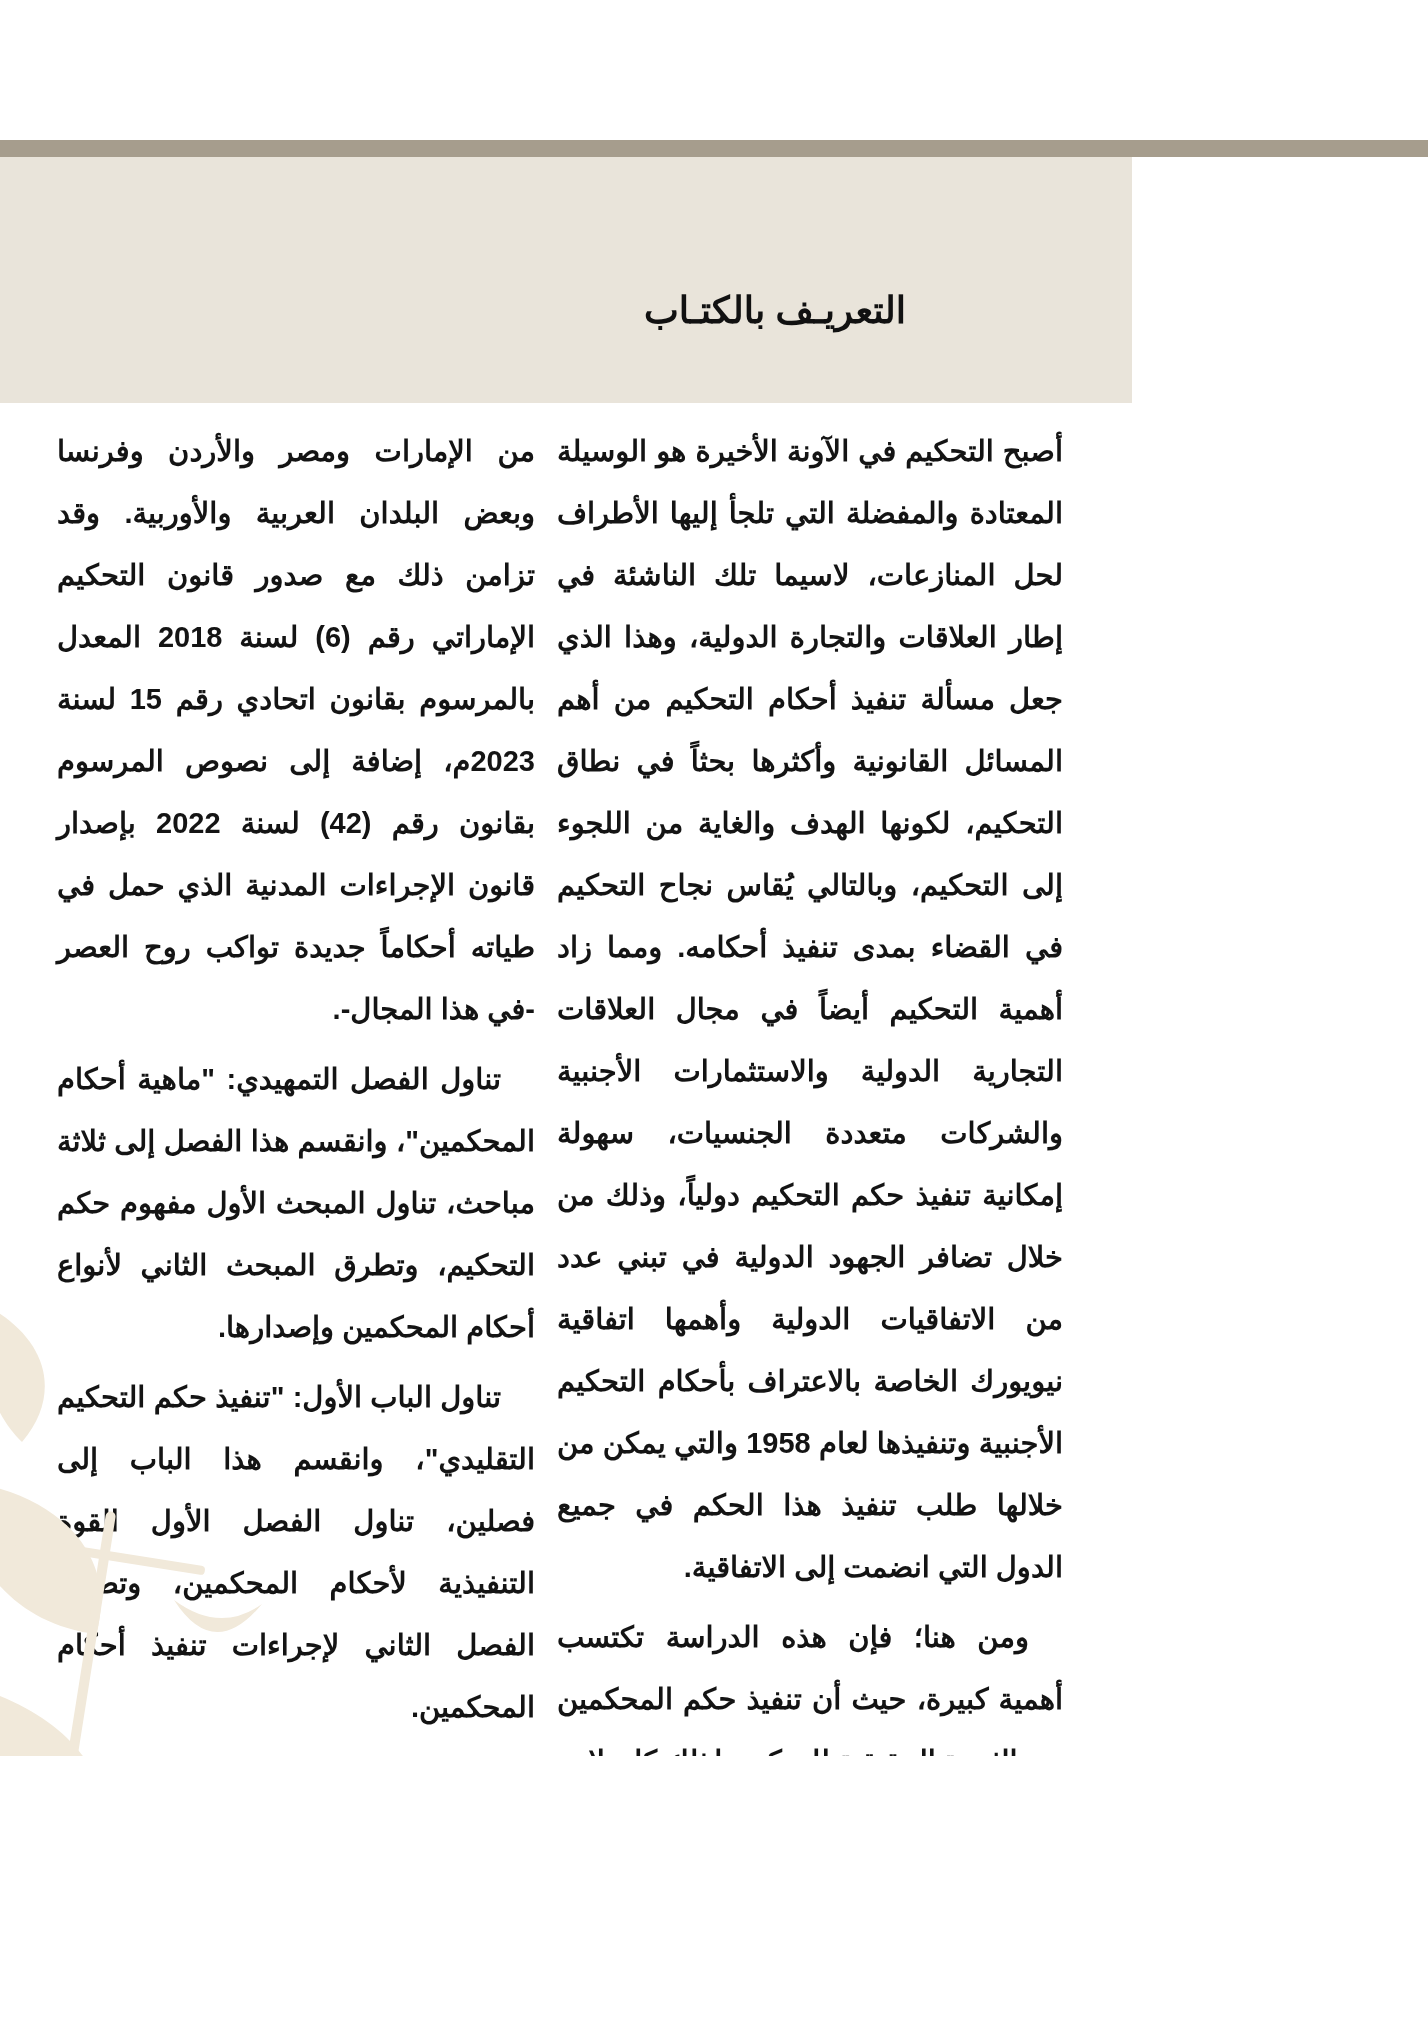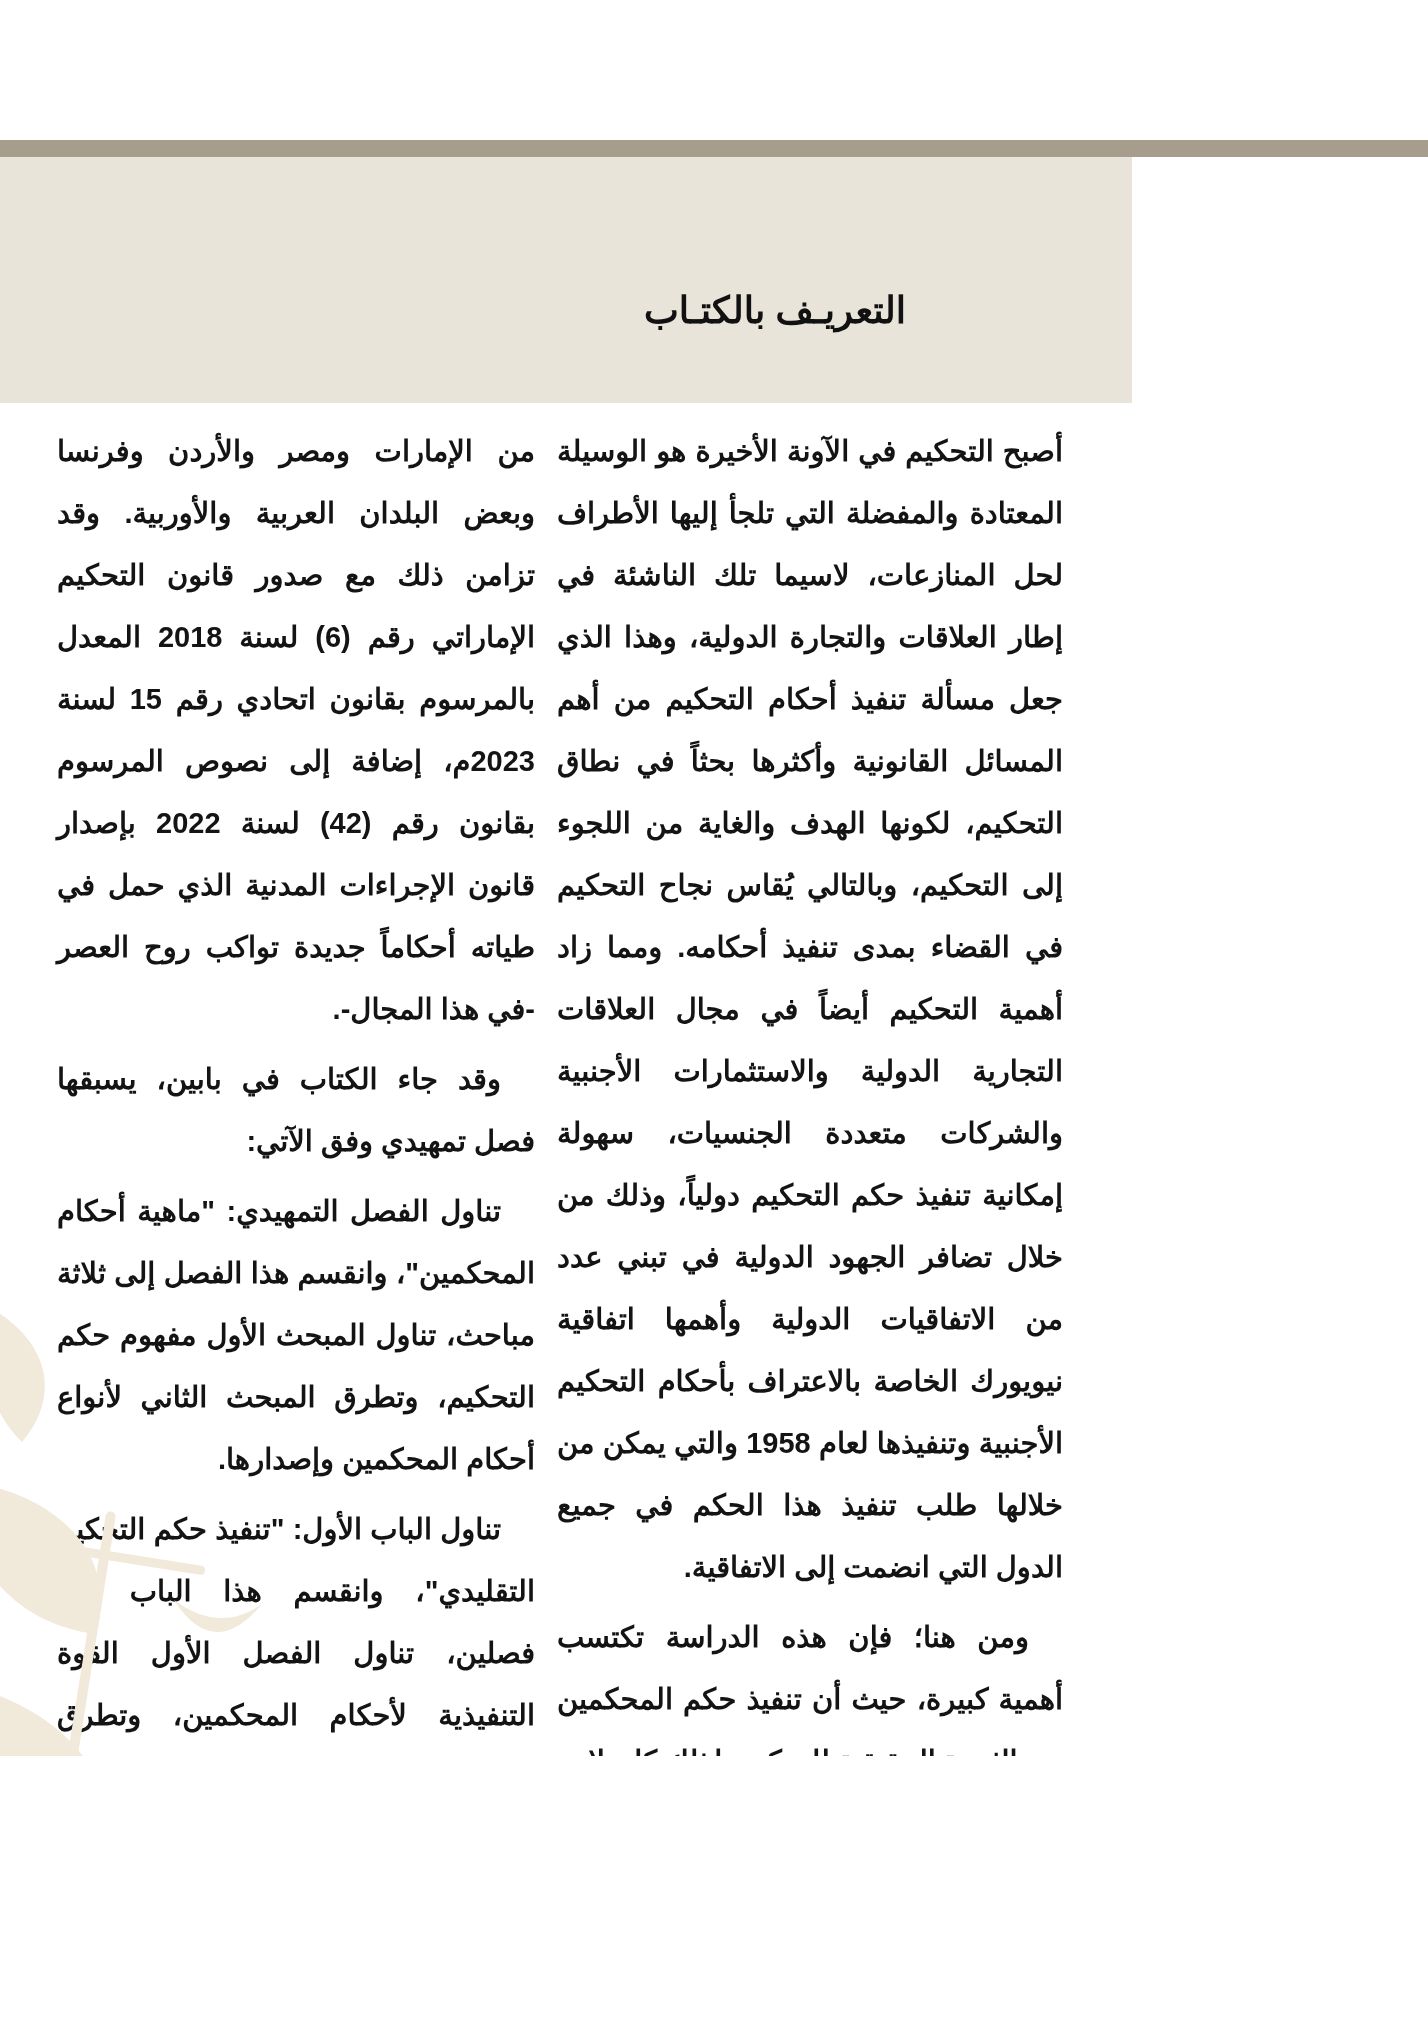--- a/index.html
+++ b/index.html
@@ -84,21 +84,20 @@
     <h1 class="page-title">التعريـف بالكتـاب</h1>
   </div>
 
   <div class="content">
     <div class="col col-right">
       <p>أصبح التحكيم في الآونة الأخيرة هو الوسيلة المعتادة والمفضلة التي تلجأ إليها الأطراف لحل المنازعات، لاسيما تلك الناشئة في إطار العلاقات والتجارة الدولية، وهذا الذي جعل مسألة تنفيذ أحكام التحكيم من أهم المسائل القانونية وأكثرها بحثاً في نطاق التحكيم، لكونها الهدف والغاية من اللجوء إلى التحكيم، وبالتالي يُقاس نجاح التحكيم في القضاء بمدى تنفيذ أحكامه. ومما زاد أهمية التحكيم أيضاً في مجال العلاقات التجارية الدولية والاستثمارات الأجنبية والشركات متعددة الجنسيات، سهولة إمكانية تنفيذ حكم التحكيم دولياً، وذلك من خلال تضافر الجهود الدولية في تبني عدد من الاتفاقيات الدولية وأهمها اتفاقية نيويورك الخاصة بالاعتراف بأحكام التحكيم الأجنبية وتنفيذها لعام 1958 والتي يمكن من خلالها طلب تنفيذ هذا الحكم في جميع الدول التي انضمت إلى الاتفاقية.</p>
       <p class="indent">ومن هنا؛ فإن هذه الدراسة تكتسب أهمية كبيرة، حيث أن تنفيذ حكم المحكمين يعد الثمرة الحقيقية للتحكيم، لذلك كان لا بد من إجراء دراسة تحليلية للتطورات الفقهية، وما تبعها من تعديلات تشريعية، وأحكام قضائية جديدة في مجال تنفيذ أحكام المحكمين، في كل</p>
     </div>
     <div class="col col-left">
       <p>من الإمارات ومصر والأردن وفرنسا وبعض البلدان العربية والأوربية. وقد تزامن ذلك مع صدور قانون التحكيم الإماراتي رقم (6) لسنة 2018 المعدل بالمرسوم بقانون اتحادي رقم 15 لسنة 2023م، إضافة إلى نصوص المرسوم بقانون رقم (42) لسنة 2022 بإصدار قانون الإجراءات المدنية الذي حمل في طياته أحكاماً جديدة تواكب روح العصر -في هذا المجال-.</p>
-      <p class="indent">وقد جاء الكتاب في بابين، يسبقها فصل تمهيدي وفق الآتي:</p>
       <p class="indent">تناول الفصل التمهيدي: "ماهية أحكام المحكمين"، وانقسم هذا الفصل إلى ثلاثة مباحث، تناول المبحث الأول مفهوم حكم التحكيم، وتطرق المبحث الثاني لأنواع أحكام المحكمين وإصدارها.</p>
       <p class="indent">تناول الباب الأول: "تنفيذ حكم التحكيم التقليدي"، وانقسم هذا الباب إلى فصلين، تناول الفصل الأول القوة التنفيذية لأحكام المحكمين، وتطرق الفصل الثاني لإجراءات تنفيذ أحكام المحكمين.</p>
 
     </div>
   </div>
 
   <svg class="watermark" width="320" height="700" viewBox="0 0 320 700" xmlns="http://www.w3.org/2000/svg" aria-hidden="true">
     <g fill="currentColor">
       <path d="M28 10 C78 40 98 92 56 142 C24 112 4 48 28 10 Z"></path>
       <path d="M-10 180 C100 192 152 262 130 334 C48 324 -2 262 -10 180 Z"></path>

